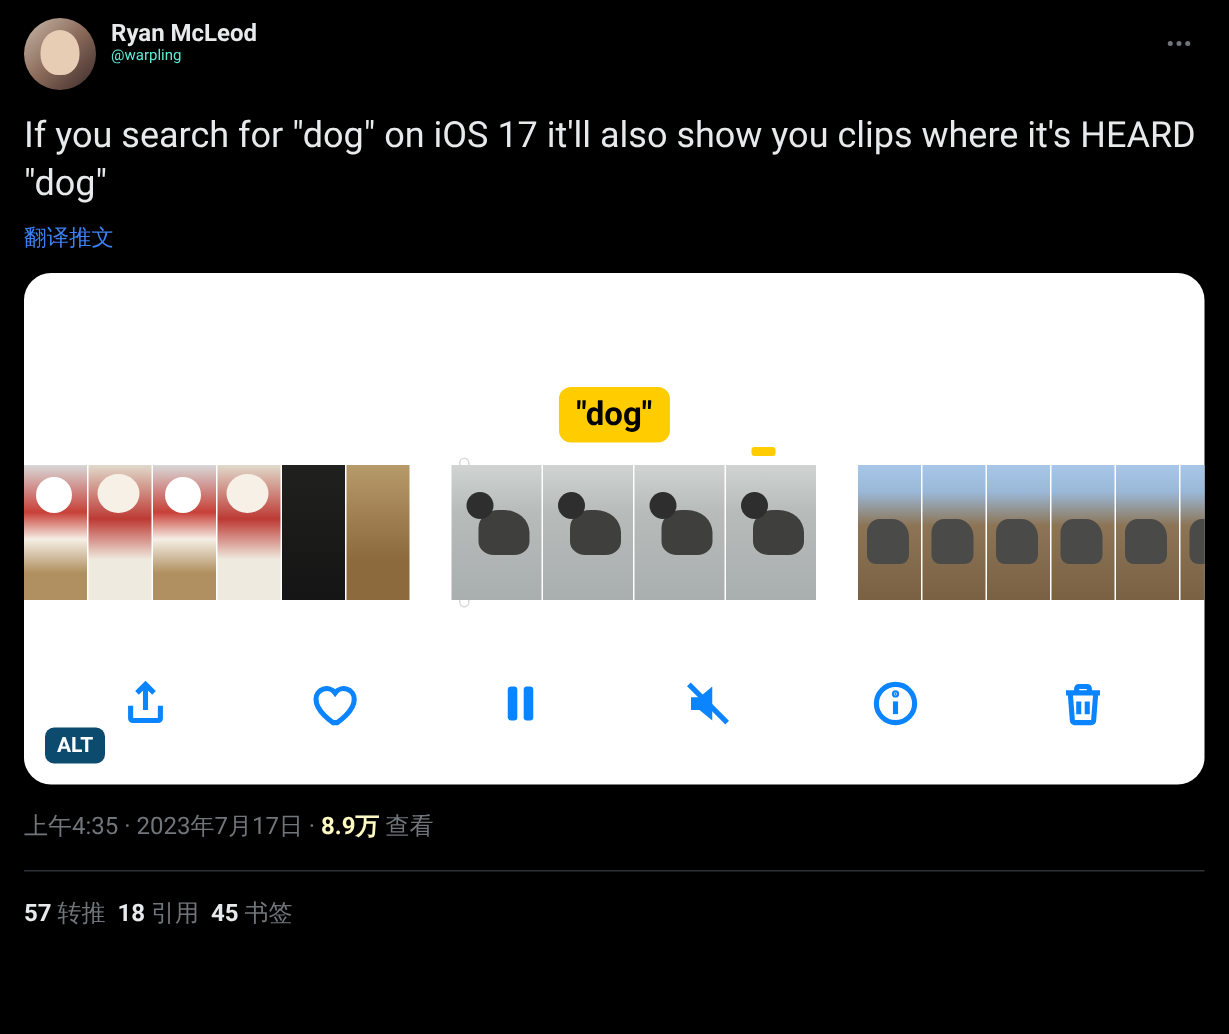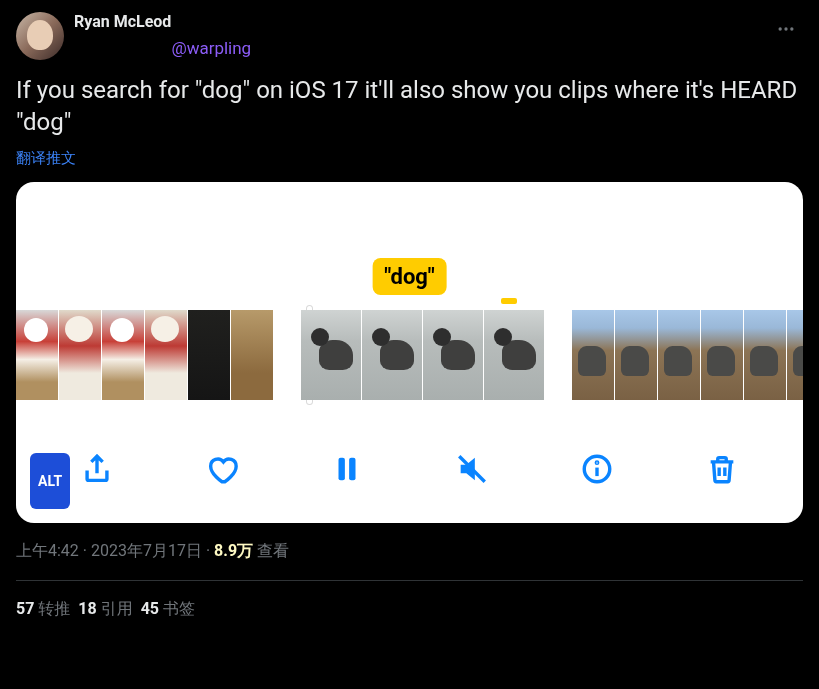--- a/index.html
+++ b/index.html
@@ -30,23 +30,23 @@
     overflow: hidden;
   }
   .avatar::after{
     content:"";
     position:absolute;
     width:26px;height:30px;
     background:#e8cdb5;
     border-radius:50% 50% 45% 45%;
     top:8px;left:11px;
   }
-  .user-block { display:flex; flex-direction:row; line-height:1.25; }
+  .user-block { display:flex; flex-direction:column; line-height:1.25; }
   .display-name { font-weight:700; font-size:16px; color:#e7e9ea;}
-  .handle { color:#8b5cf6; font-size:17px;margin-top:26px;}
+  .handle { color:#5eead4; font-size:10px;}
   .more-btn {
     position:absolute; right:0; top:0;
     color:#71767b; width:34px;height:34px;
     display:flex;align-items:center;justify-content:center;
     border-radius:50%;
     cursor:pointer;
   }
   .more-btn svg{width:20px;height:20px;fill:#71767b;}
   .tweet-text {
     margin-top:14px;
@@ -143,25 +143,25 @@
     width:48px;height:48px;
     color:#0a84ff;
     display:flex;align-items:center;justify-content:center;
     cursor:pointer;
   }
   .tb-btn svg{width:34px;height:34px;stroke:#0a84ff;fill:none;stroke-width:2.4;}
   .tb-btn.fill svg{fill:#0a84ff;stroke:none;}
   .alt-badge{
     position:absolute;
     left:14px;bottom:14px;
-    background:#1d4ed8;
+    background:#0c4a6e;
     color:#fff;
     font-size:14px;
     font-weight:700;
-    padding:20px 8px;
+    padding:4px 8px;
     border-radius:6px;
   }
   
   .meta{
     margin-top:18px;
     color:#71767b;
     font-size:16px;
   }
   .meta .strong{color:#fef9c3;font-weight:700;}
   .divider{
@@ -268,21 +268,21 @@
         <svg viewBox="0 0 24 24">
             <path d="M4 7h16M9 7V5a1 1 0 011-1h4a1 1 0 011 1v2M6 7l1 13a1 1 0 001 1h8a1 1 0 001-1l1-13M10 11v6M14 11v6"></path>
           </svg>
       </div>
     </div>
 
     <div class="alt-badge">ALT</div>
   </div>
 
   <div class="meta">
-    <span>上午4:42</span><span> · </span><span>2023年7月17日</span><span> · </span><span class="strong">8.9万</span> <span>查看</span>
+    <span>上午4:35</span><span> · </span><span>2023年7月17日</span><span> · </span><span class="strong">8.9万</span> <span>查看</span>
   </div>
 
   <div class="divider"></div>
 
   <div class="stats">
     <span class="stat-item"><span class="n">57</span> <span>转推</span></span>
     <span class="stat-item"><span class="n">18</span> <span>引用</span></span>
     <span class="stat-item"><span class="n">45</span> <span>书签</span></span>
   </div>
 

